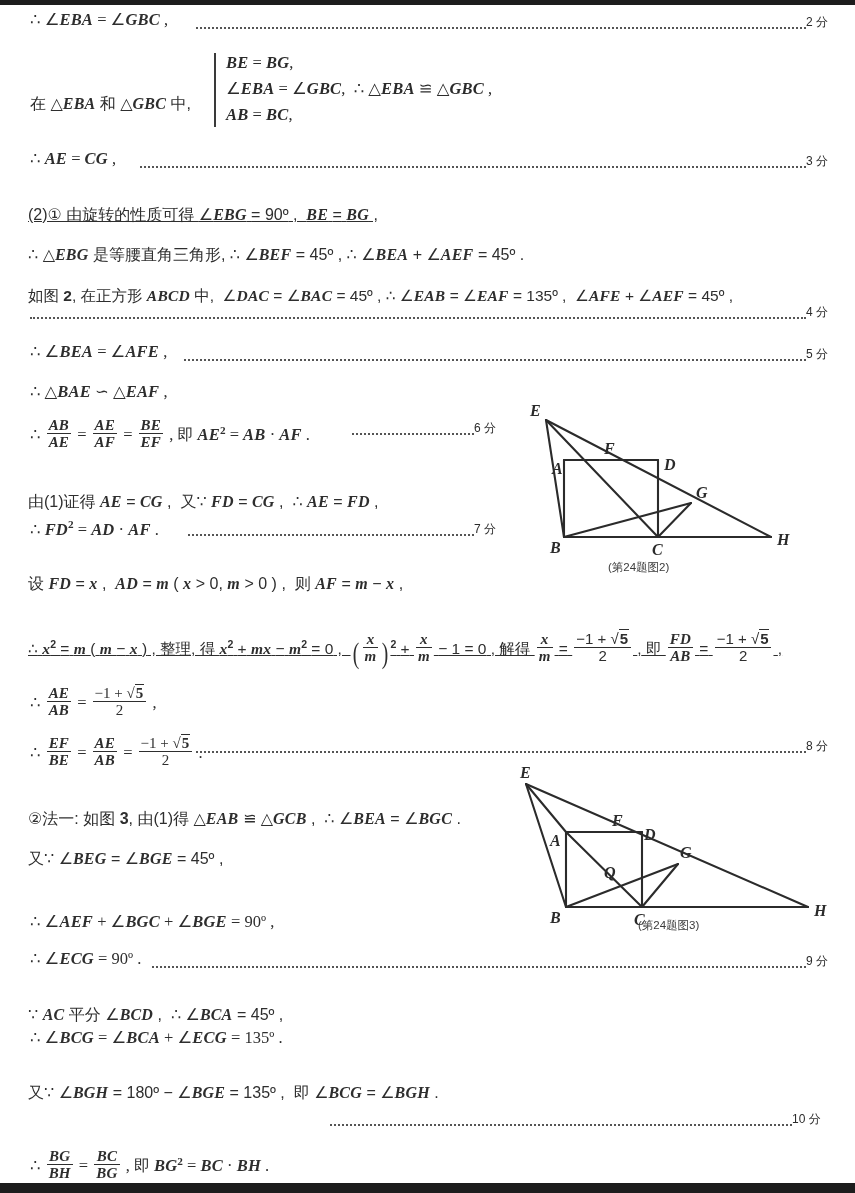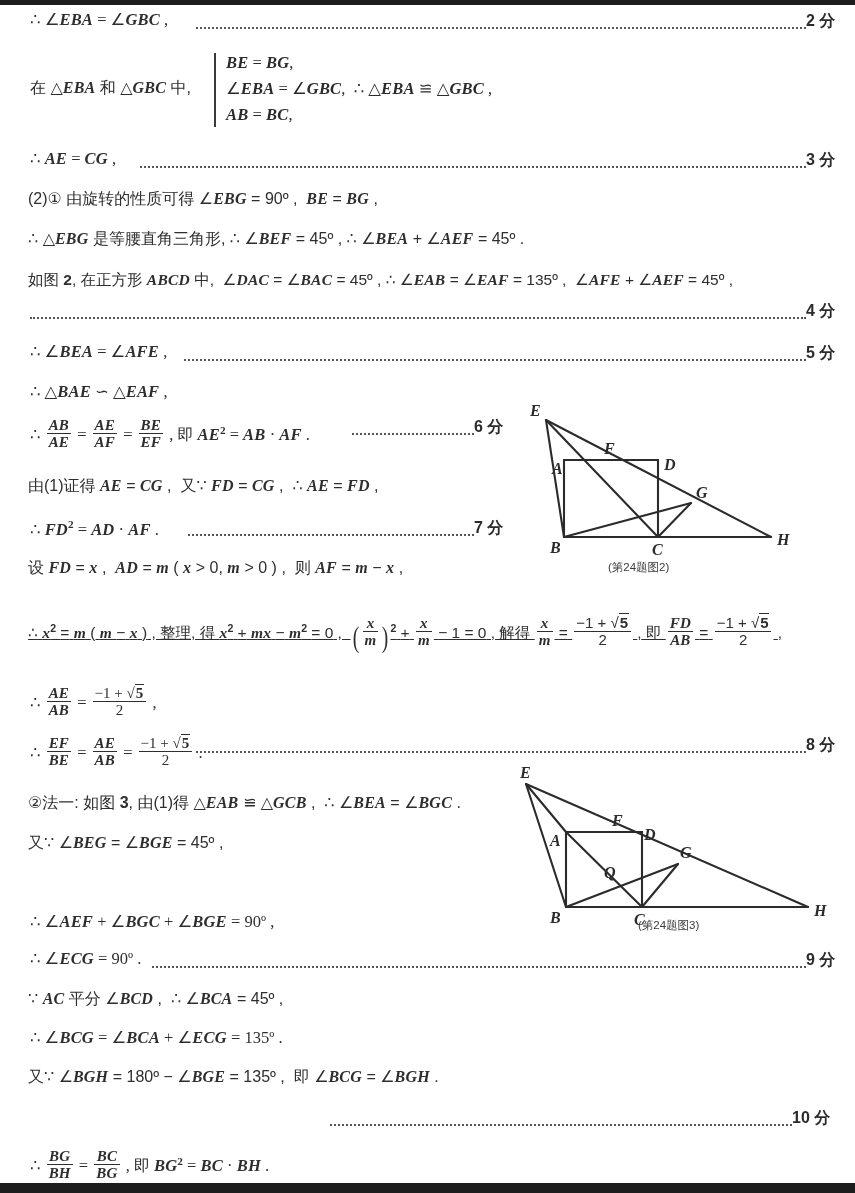--- a/index.html
+++ b/index.html
@@ -17,38 +17,38 @@
 
   .page { position:absolute; top:5px; left:0; width:855px; height:838px; }
 
   .ln {
     position:absolute;
     font-size:16.5px;
     line-height:1.15;
     white-space:nowrap;
     color:#2e2e2e;
   }
-  .cn { font-family:"Liberation Sans", "DejaVu Sans", sans-serif; font-size:16px; }
+  .cn { font-family:"Liberation Sans", "DejaVu Sans", sans-serif; font-size:16px;margin-top:16px; }
   i.v { font-style:italic; font-weight:bold; font-family:"Liberation Serif", serif; letter-spacing:.2px; }
   b.n { font-weight:bold; font-style:normal; }
   .op { font-style:normal; }
 
   
   .dots {
     position:absolute;
     border-bottom:2px dotted #555;
     height:0;
   }
   .score {
     position:absolute;
     font-weight:bold;
     font-size:17px;
     white-space:nowrap;
   }
-  .score .cn-u { font-family:"Liberation Sans","DejaVu Sans",sans-serif; font-weight:bold; font-size:16px; }
+  .score .cn-u { font-family:"Liberation Sans","DejaVu Sans",sans-serif; font-weight:normal; font-size:12px; }
 
   
   .frac {
     display:inline-block;
     vertical-align:-0.48em;
     text-align:center;
     font-size:15px;
     line-height:1.08;
     margin:0 2px;
   }
@@ -110,21 +110,21 @@
   <div class="systxt" style="left:226px; top:100px;">
     <i class="v">AB</i> <span class="op">=</span> <i class="v">BC</i><span class="op">,</span>
   </div>
 
   <div class="ln" style="left:30px; top:145px;">
     <span class="op">∴</span> <i class="v">AE</i> <span class="op">=</span> <i class="v">CG</i> <span class="op">,</span>
   </div>
   <div class="dots" style="left:140px; top:161px; width:666px;"></div>
   <div class="score" style="left:806px; top:145px;"><span class="cn-u">3 分</span></div>
 
-  <div class="ln cn" style="left:28px; top:185px;">
+  <div class="ln cn" style="left:28px; top:185px;text-decoration:underline;">
     (2)① 由旋转的性质可得 <span class="op">∠</span><i class="v">EBG</i> <span class="op">= 90º</span> ,&nbsp; <i class="v">BE</i> <span class="op">=</span> <i class="v">BG</i> ,
   </div>
 
   <div class="ln cn" style="left:28px; top:225px;">
     <span class="op">∴ △</span><i class="v">EBG</i> 是等腰直角三角形, <span class="op">∴ ∠</span><i class="v">BEF</i> <span class="op">= 45º</span> , <span class="op">∴ ∠</span><i class="v">BEA</i> <span class="op">+ ∠</span><i class="v">AEF</i> <span class="op">= 45º</span> .
   </div>
 
   <div class="ln cn" style="left:28px; top:266px; font-size:15.5px;">
     如图 <b class="n">2</b>, 在正方形 <i class="v">ABCD</i> 中, &nbsp;<span class="op">∠</span><i class="v">DAC</i> <span class="op">= ∠</span><i class="v">BAC</i> <span class="op">= 45º</span> , <span class="op">∴ ∠</span><i class="v">EAB</i> <span class="op">= ∠</span><i class="v">EAF</i> <span class="op">= 135º</span> , &nbsp;<span class="op">∠</span><i class="v">AFE</i> <span class="op">+ ∠</span><i class="v">AEF</i> <span class="op">= 45º</span> ,
   </div>

